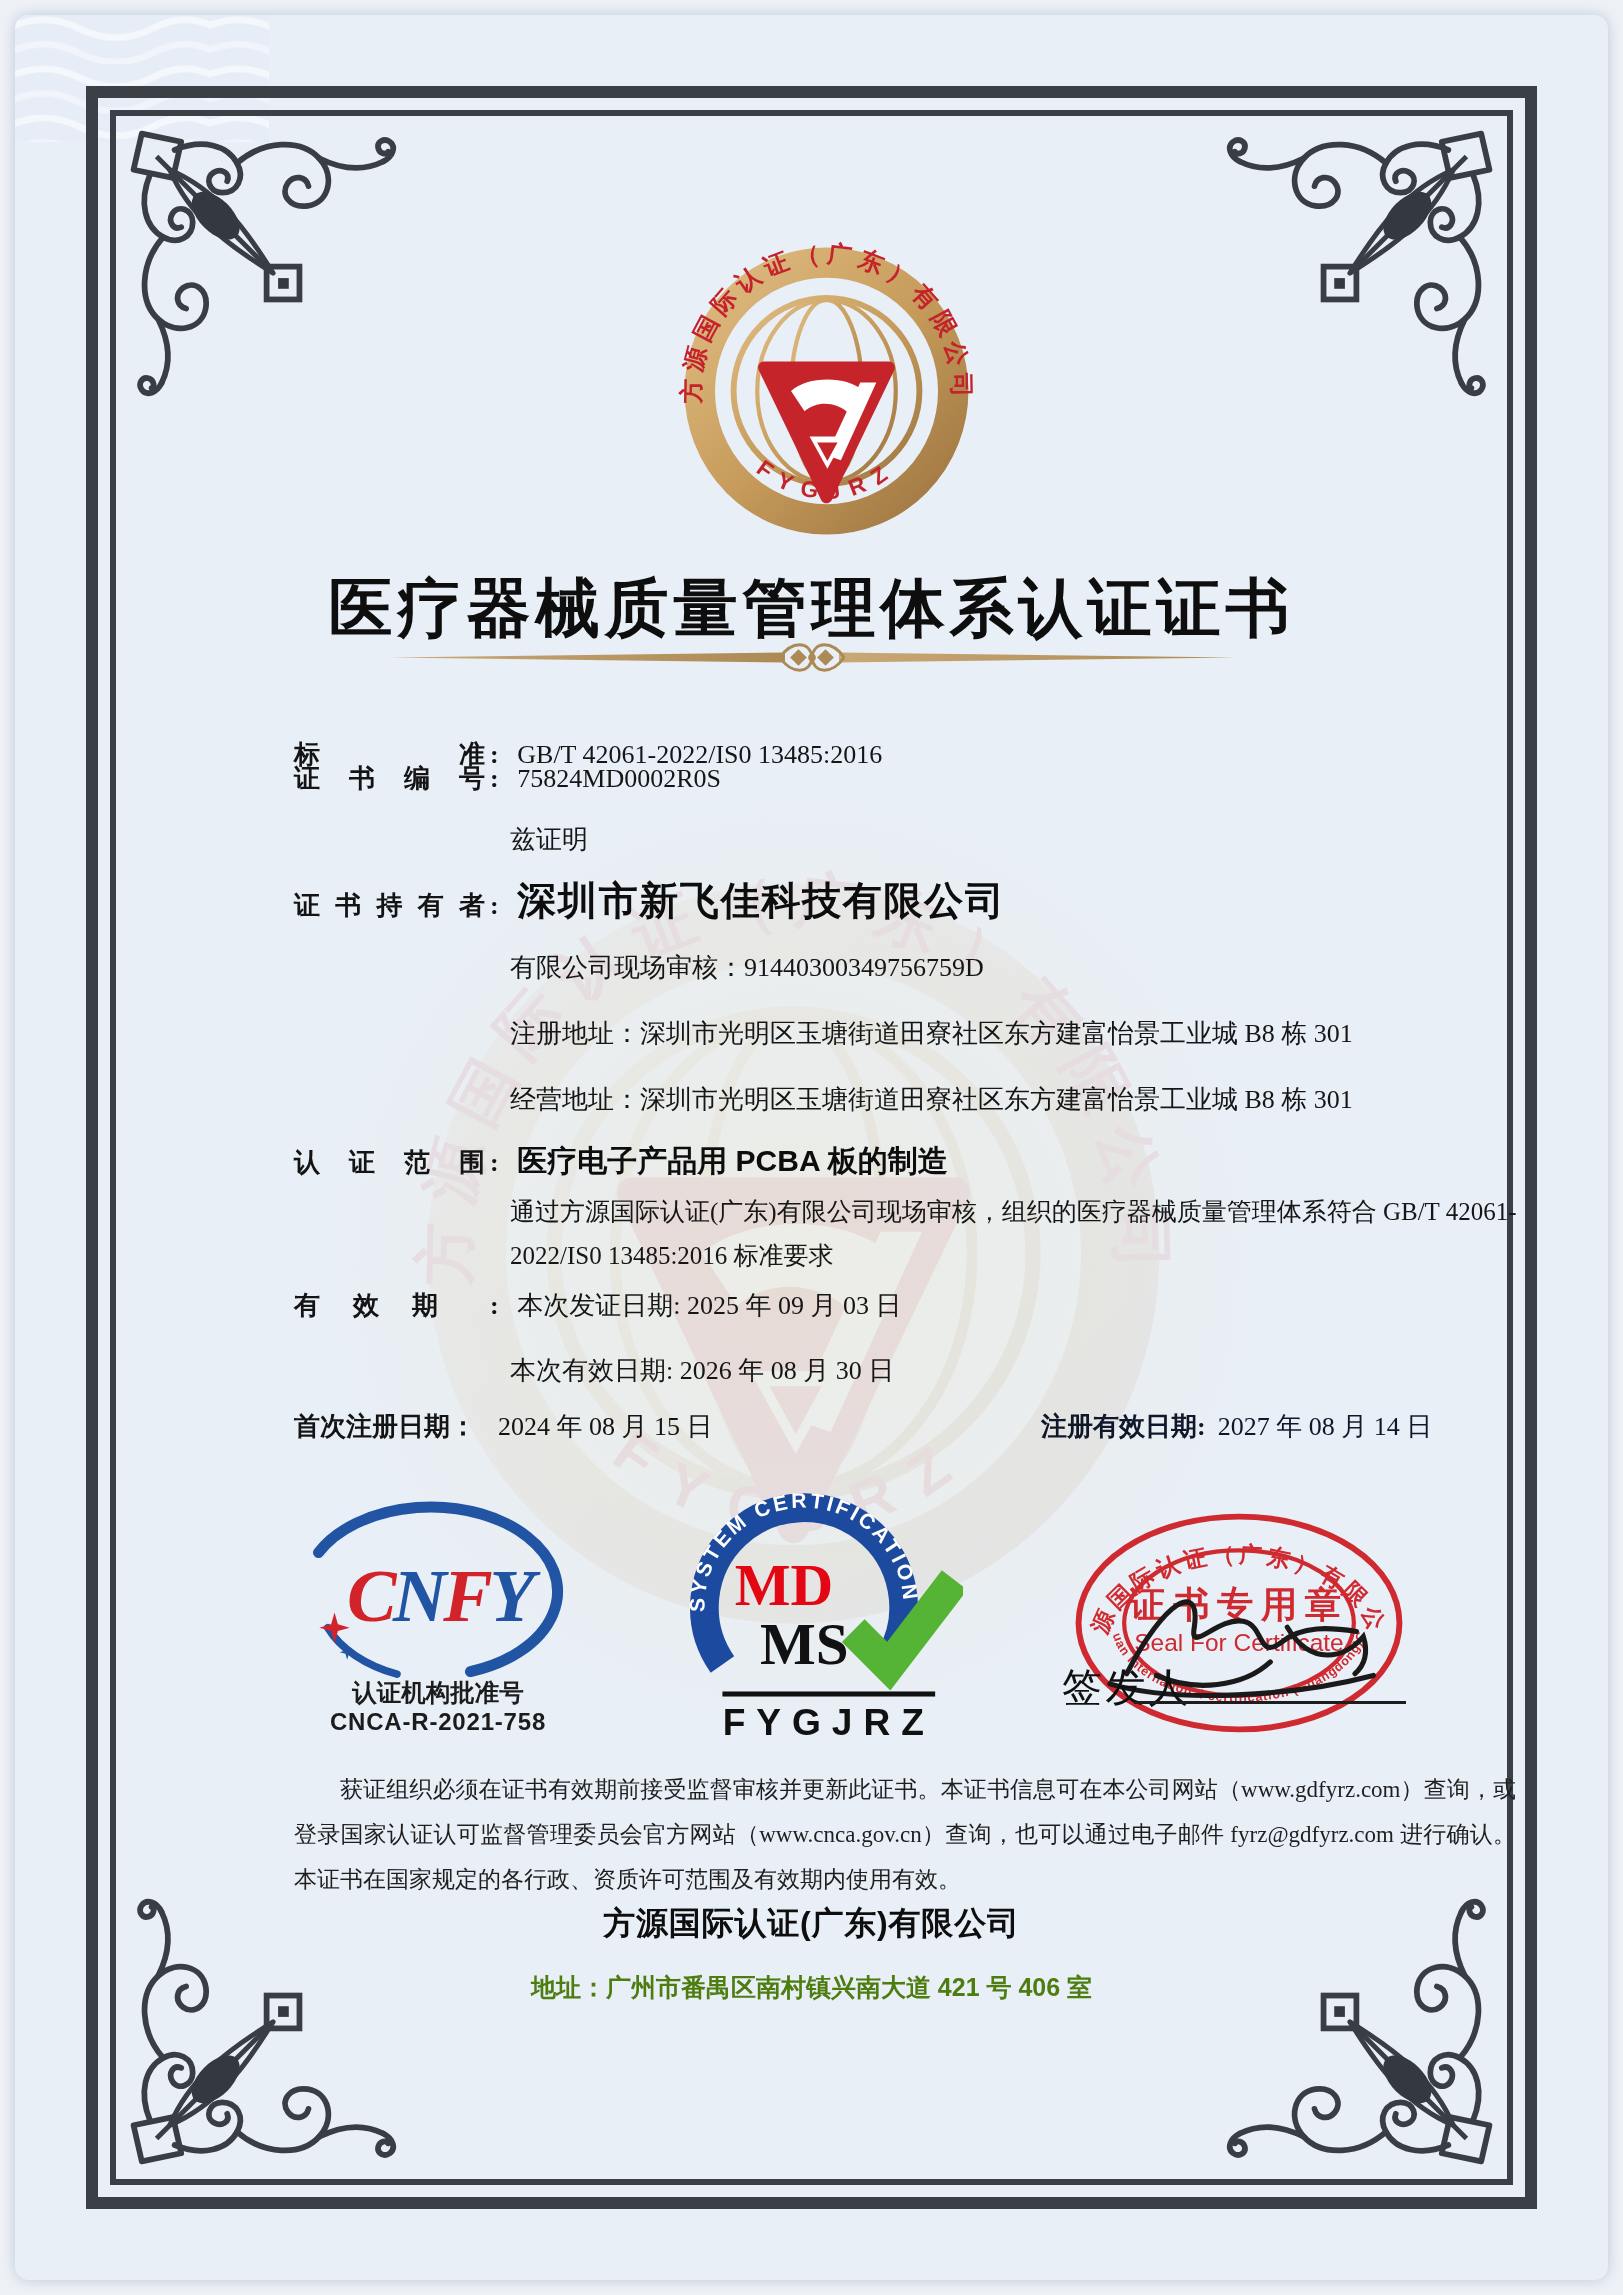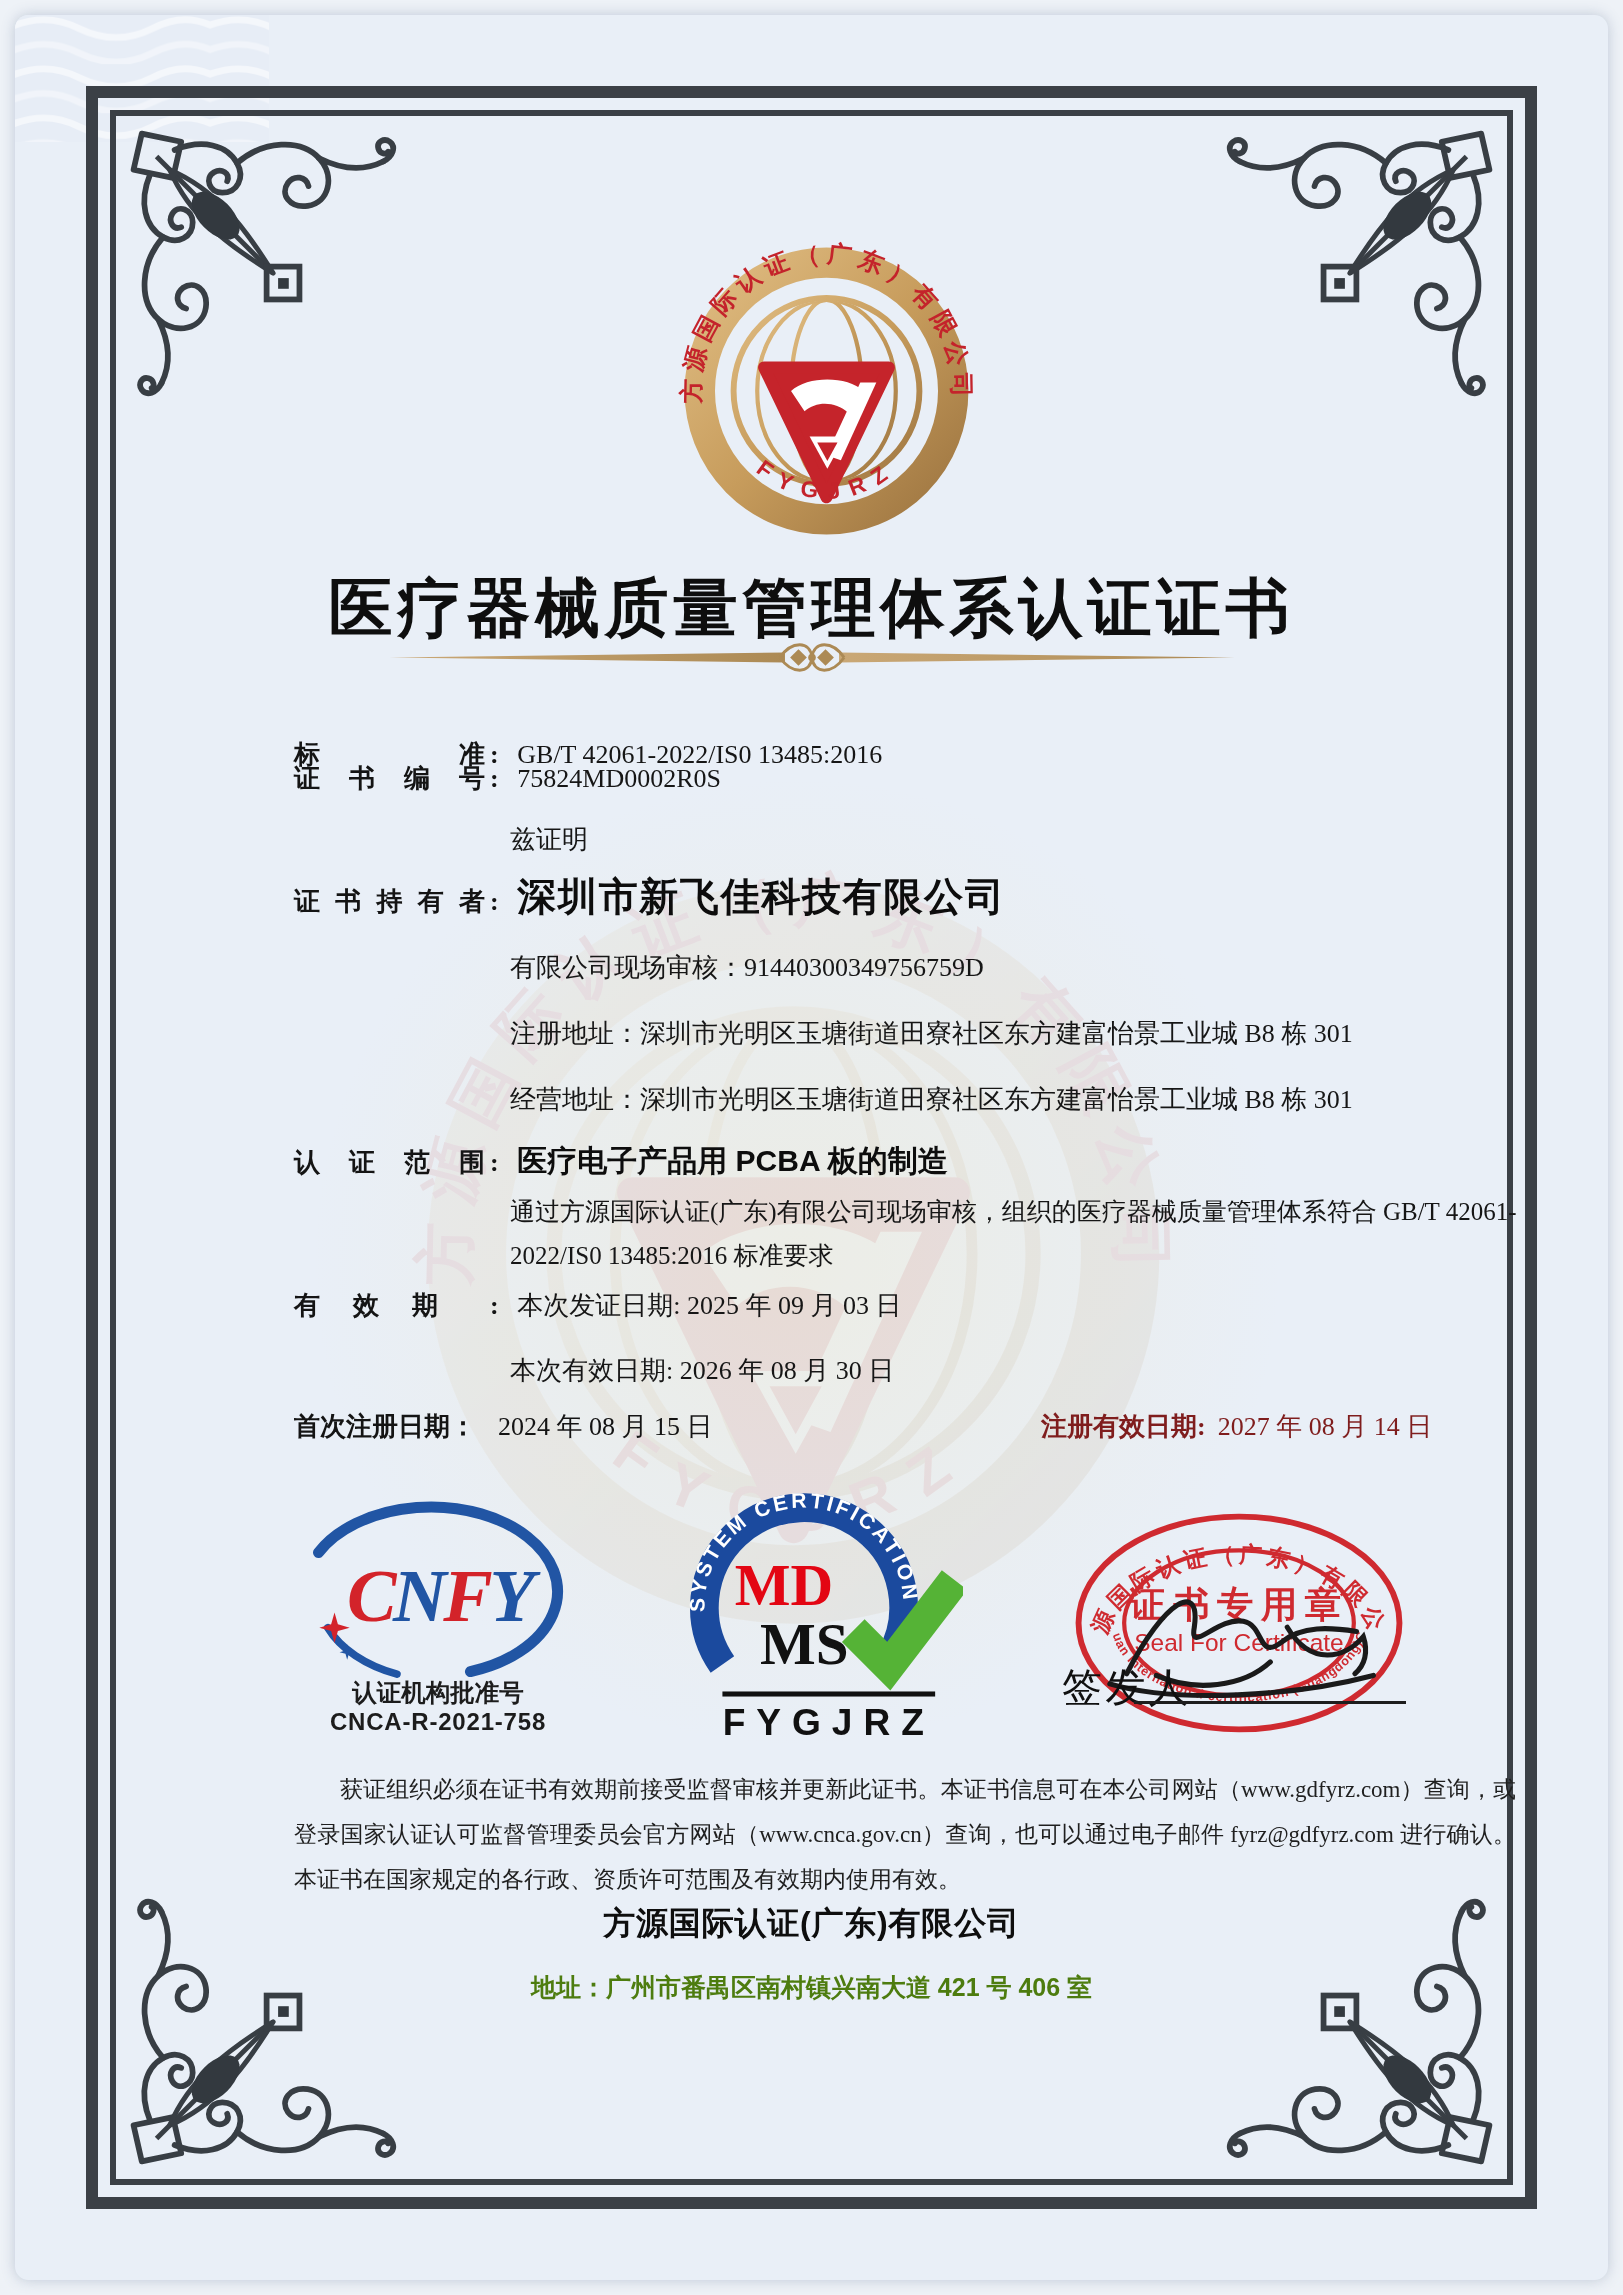--- a/index.html
+++ b/index.html
@@ -41,27 +41,27 @@
   }
   .divider{position:absolute;left:50%;top:622px;transform:translateX(-50%);}
   .row{position:absolute;left:279px;display:flex;align-items:baseline;line-height:1;color:#141414;}
   .lbl{
     display:inline-block;width:191px;font-size:26px;font-weight:600;
     text-align:justify;text-align-last:justify;color:#141414;
   }
   .colon{display:inline-block;font-size:26px;font-weight:600;margin-left:5px;}
   .val{margin-left:18.6px;font-size:26px;color:#161616;}
   .val.offset{margin-left:216px;}
-  .val.big{font-family:Liberation Mono, monospace;font-size:39px;font-weight:900;letter-spacing:1.7px;color:#0d0d0d;}
+  .val.big{font-family:Liberation Serif, serif;font-size:39px;font-weight:900;letter-spacing:1.7px;color:#0d0d0d;}
   .val.boldsans{font-family:"Liberation Sans",sans-serif;font-size:30px;font-weight:800;color:#0d0d0d;}
   .scope-note{
     position:absolute;left:495px;top:1175px;width:1010px;
     font-size:25px;line-height:44px;color:#161616;
   }
-  .regrow-right{position:absolute;left:1026px;display:flex;align-items:baseline;line-height:1;color:#7f1d1d;}
+  .regrow-right{position:absolute;left:1026px;display:flex;align-items:baseline;line-height:1;color:#0f172a;}
   .regrow-right .lbl2, .row .lbl2{font-size:26px;font-weight:600;}
   .regrow-right .val2, .row .val2{margin-left:12px;font-size:26px;}
   .cnfy-logo{position:absolute;left:279px;top:1469px;width:287px;height:203px;}
   .cnfy-cap{position:absolute;left:254px;width:338px;text-align:center;font-family:"Liberation Sans",sans-serif;color:#1c1c1c;}
   .cnfy-cap.l1{top:1661px;font-size:24.5px;font-weight:800;}
   .cnfy-cap.l2{top:1693px;font-size:24px;font-weight:800;letter-spacing:0.8px;}
   .mdms-logo{position:absolute;left:661px;top:1465px;width:287px;height:271px;}
   .seal{position:absolute;left:1055px;top:1494px;width:338px;height:228px;}
   .signature{position:absolute;left:1061px;top:1532px;width:338px;height:169px;z-index:3;}
   .signer{position:absolute;left:1047px;top:1645px;font-size:40px;font-weight:400;color:#101010;z-index:3;letter-spacing:3.4px;}

